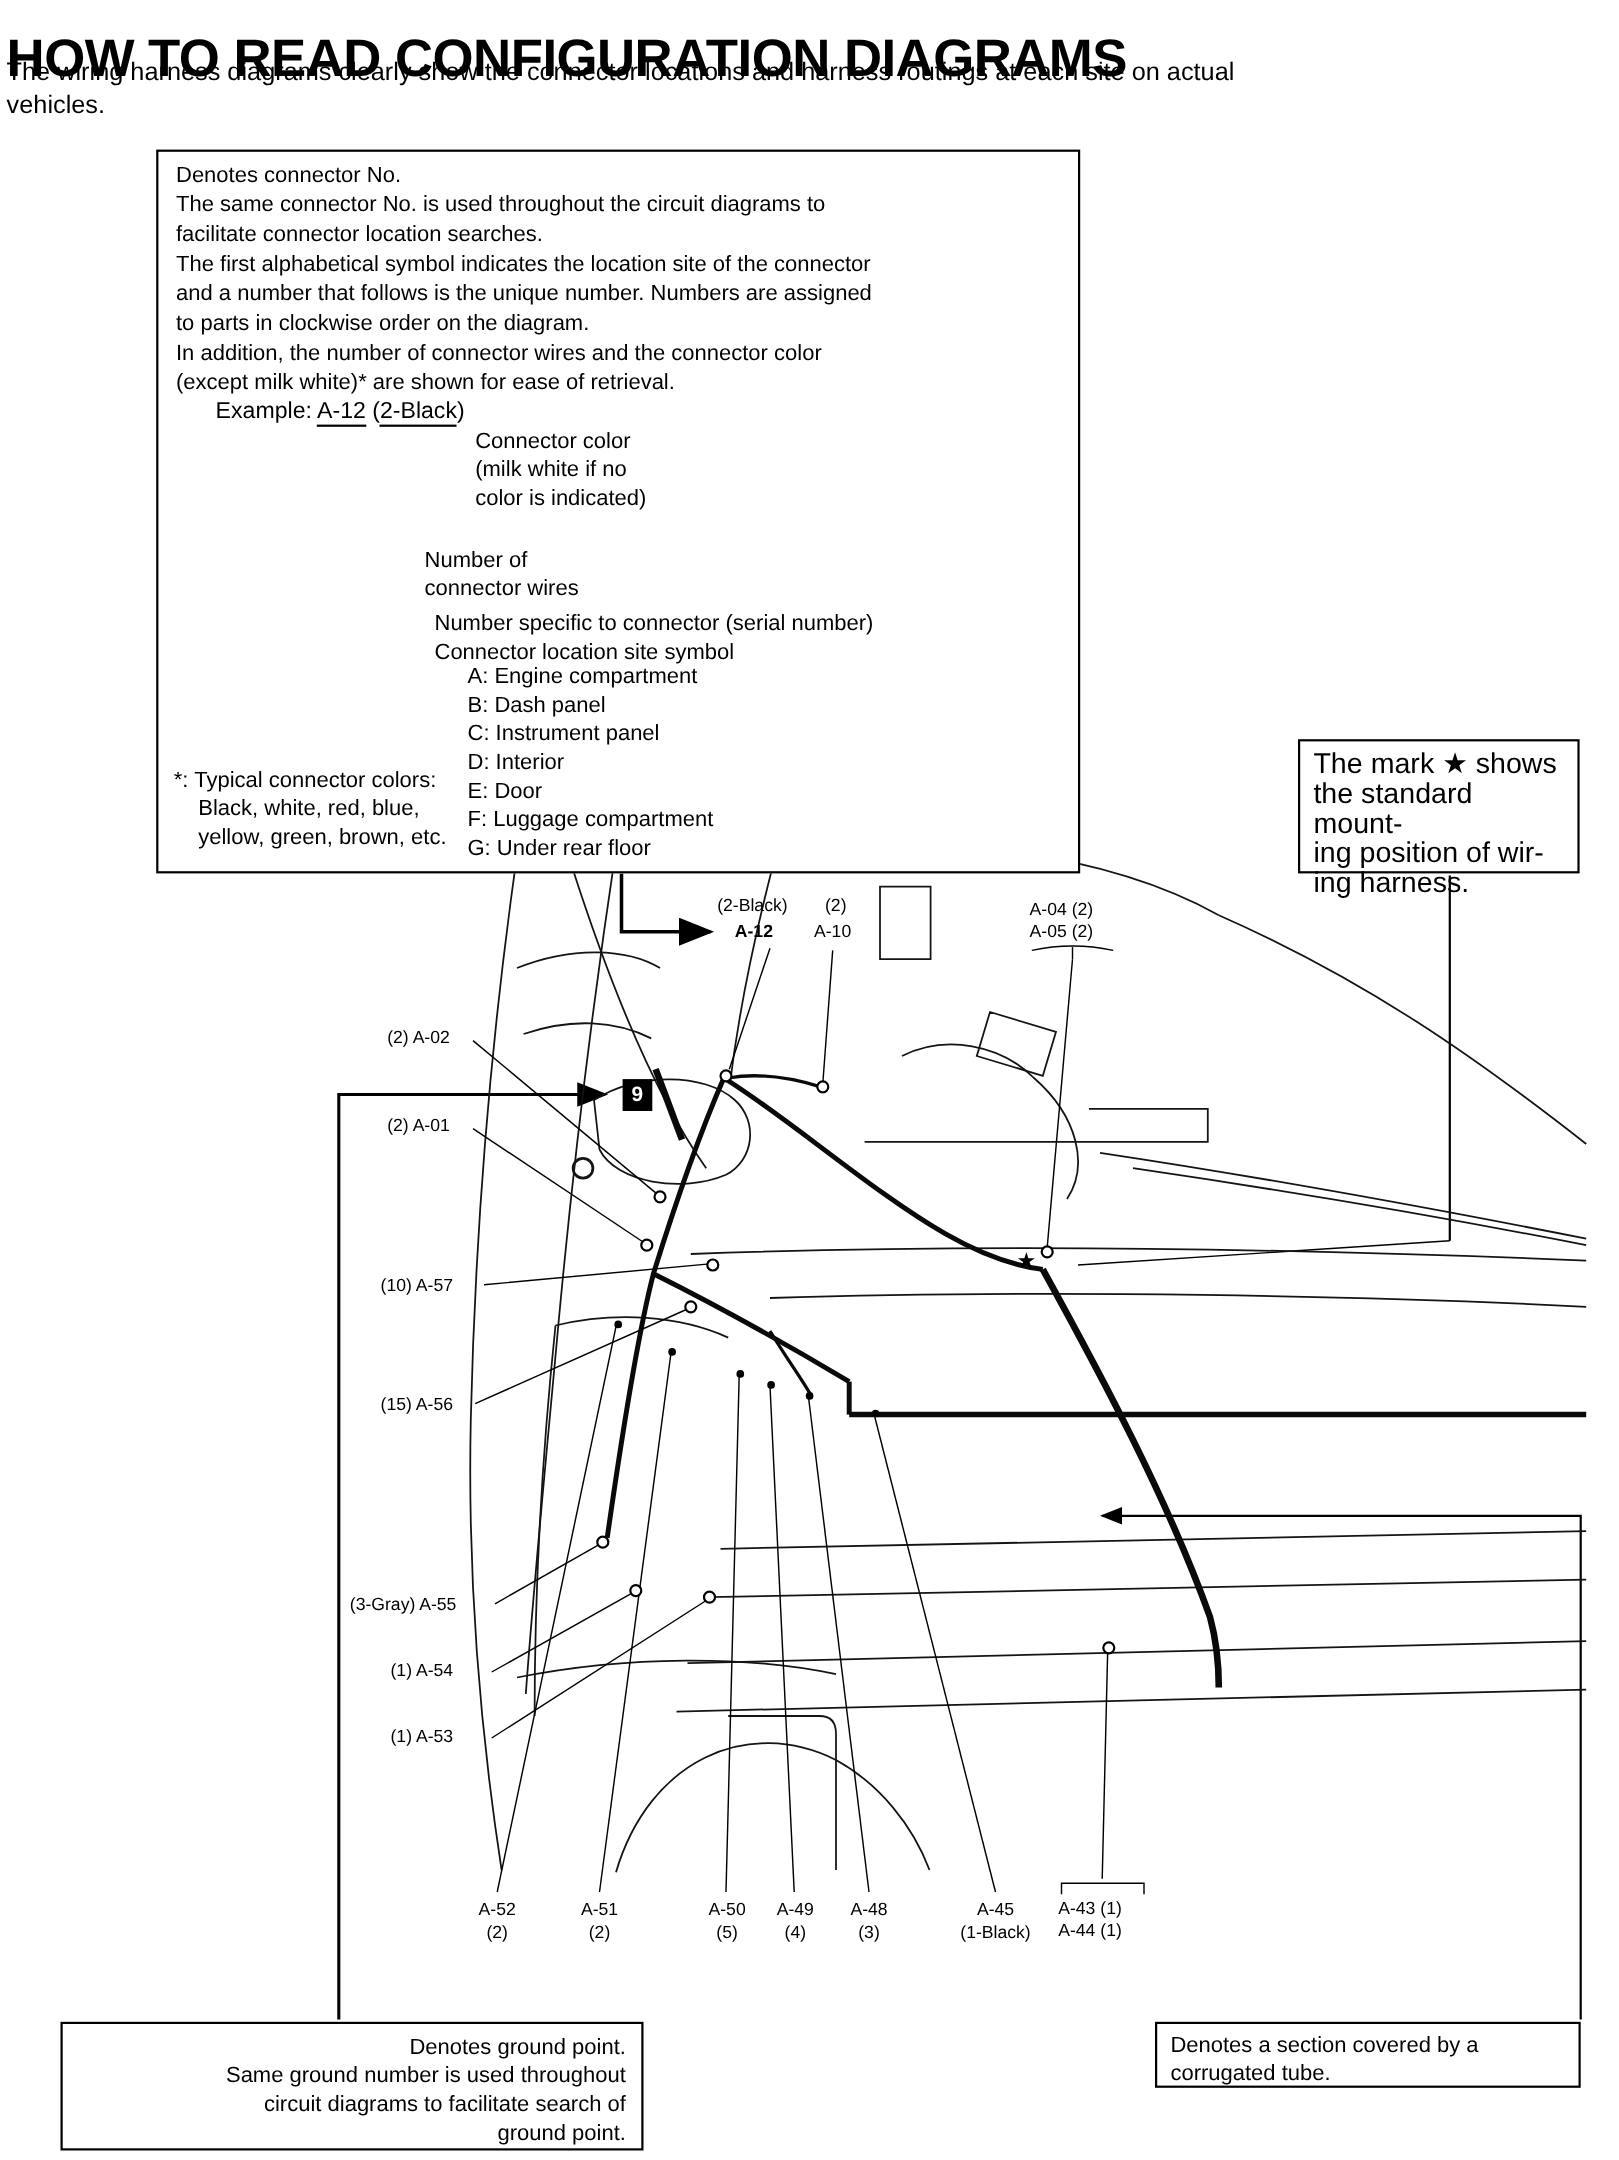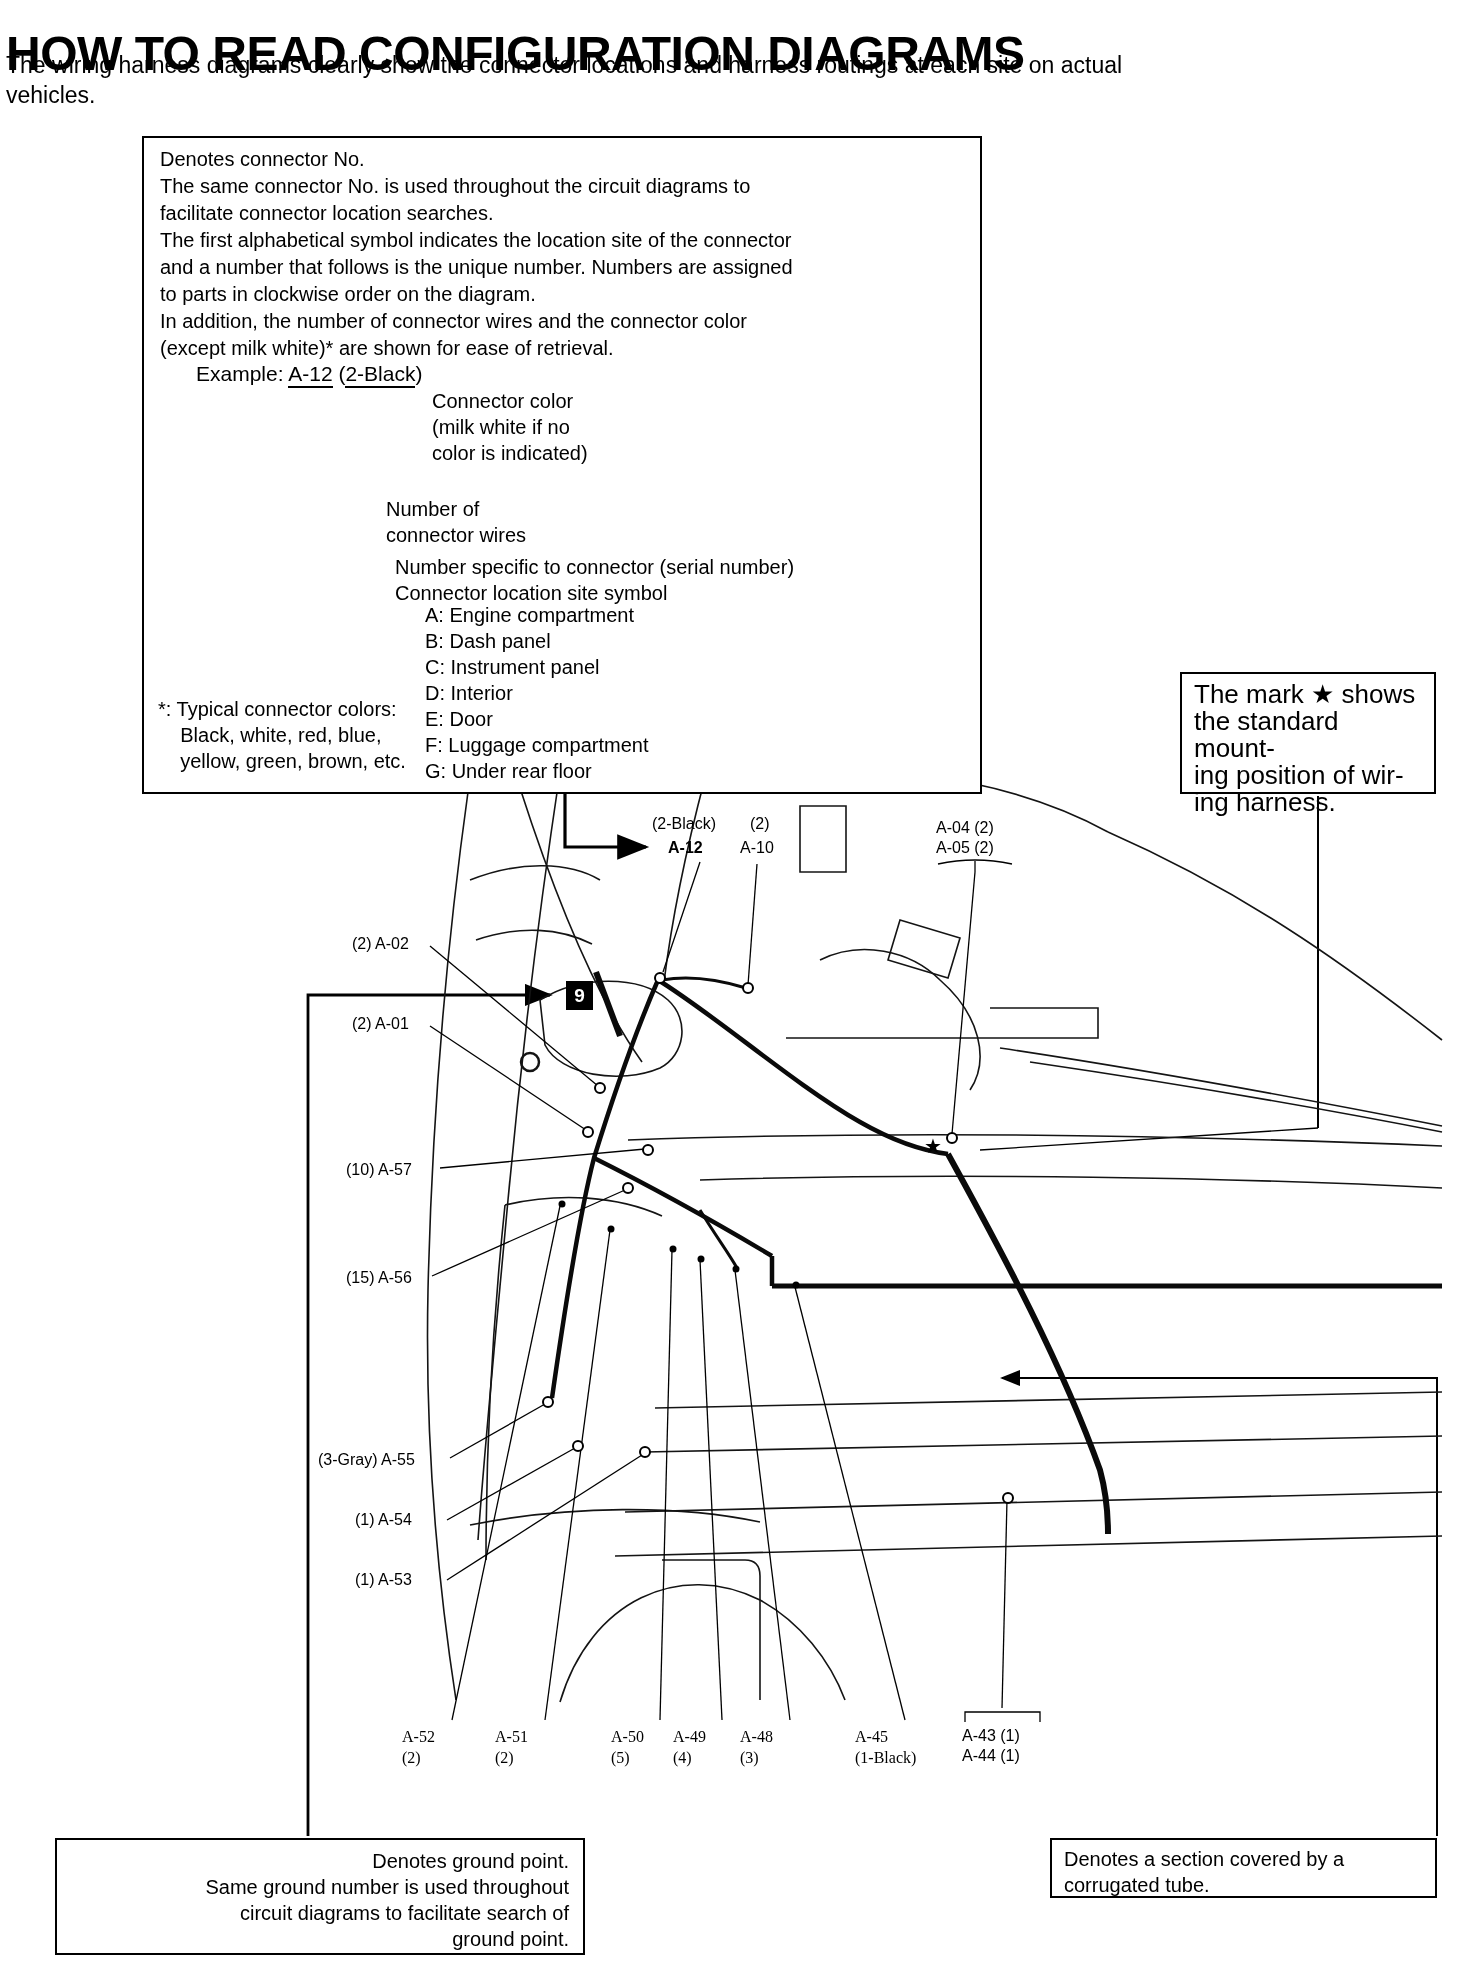--- a/index.html
+++ b/index.html
@@ -17,21 +17,21 @@
   #callout-color{left:432px;top:388px;}
   #callout-wires{left:386px;top:496px;}
   #callout-serial{left:395px;top:554px;white-space:nowrap;}
   #callout-site{left:395px;top:580px;white-space:nowrap;}
   .loc{position:absolute;left:425px;font-size:20px;white-space:nowrap;}
   #colors-note{left:158px;top:696px;font-size:20px;line-height:26px;white-space:pre;}
   #mark-box{left:1180px;top:672px;width:256px;height:122px;padding:7px 12px;font-size:26px;line-height:27px;white-space:pre-line;}
   #ground-box{left:55px;top:1838px;width:530px;height:117px;padding:8px 14px;font-size:20px;line-height:26px;white-space:pre-line;text-align:right;}
   #tube-box{left:1050px;top:1838px;width:387px;height:60px;padding:6px 12px;font-size:20px;line-height:26px;white-space:pre-line;}
   .dlabel{position:absolute;font-size:16px;line-height:20px;white-space:pre-line;}
-  .bl{position:absolute;width:100px;font-size:16px;line-height:21px;font-family:Liberation Serif, serif;}
+  .bl{position:absolute;width:100px;font-size:16px;line-height:21px;text-align:center;}
   #ground-symbol{left:566px;top:981px;width:27px;height:29px;background:#000;color:#fff;
      font-size:19px;font-weight:bold;text-align:center;line-height:29px;}
   #star-glyph{left:924px;top:1134px;font-size:20px;}
   svg{position:absolute;left:0;top:0;}
   .t{z-index:2;}
 </style>
 </head>
 <body>
 
 <svg width="1472" height="1964" viewBox="0 0 1472 1964">

